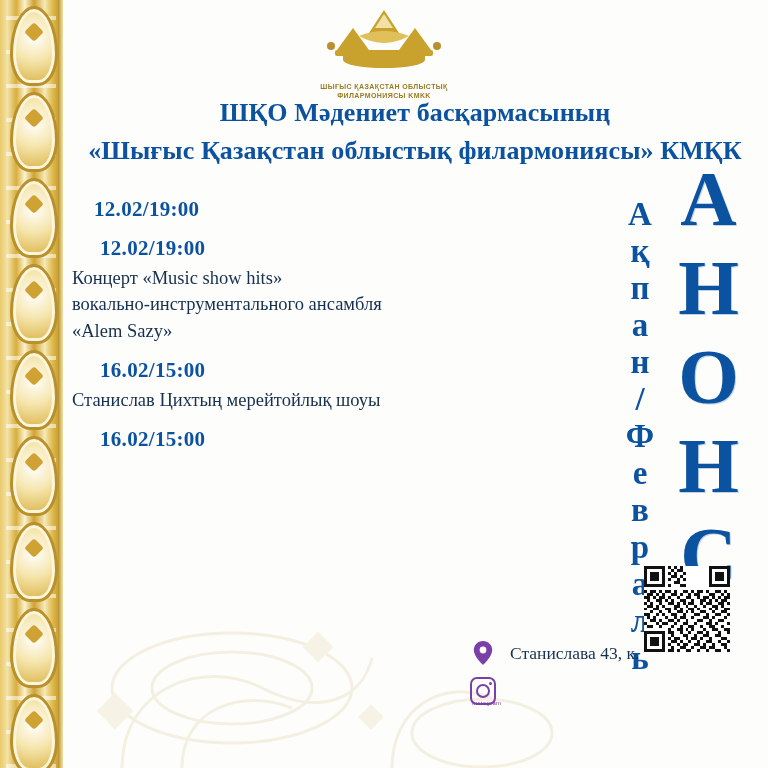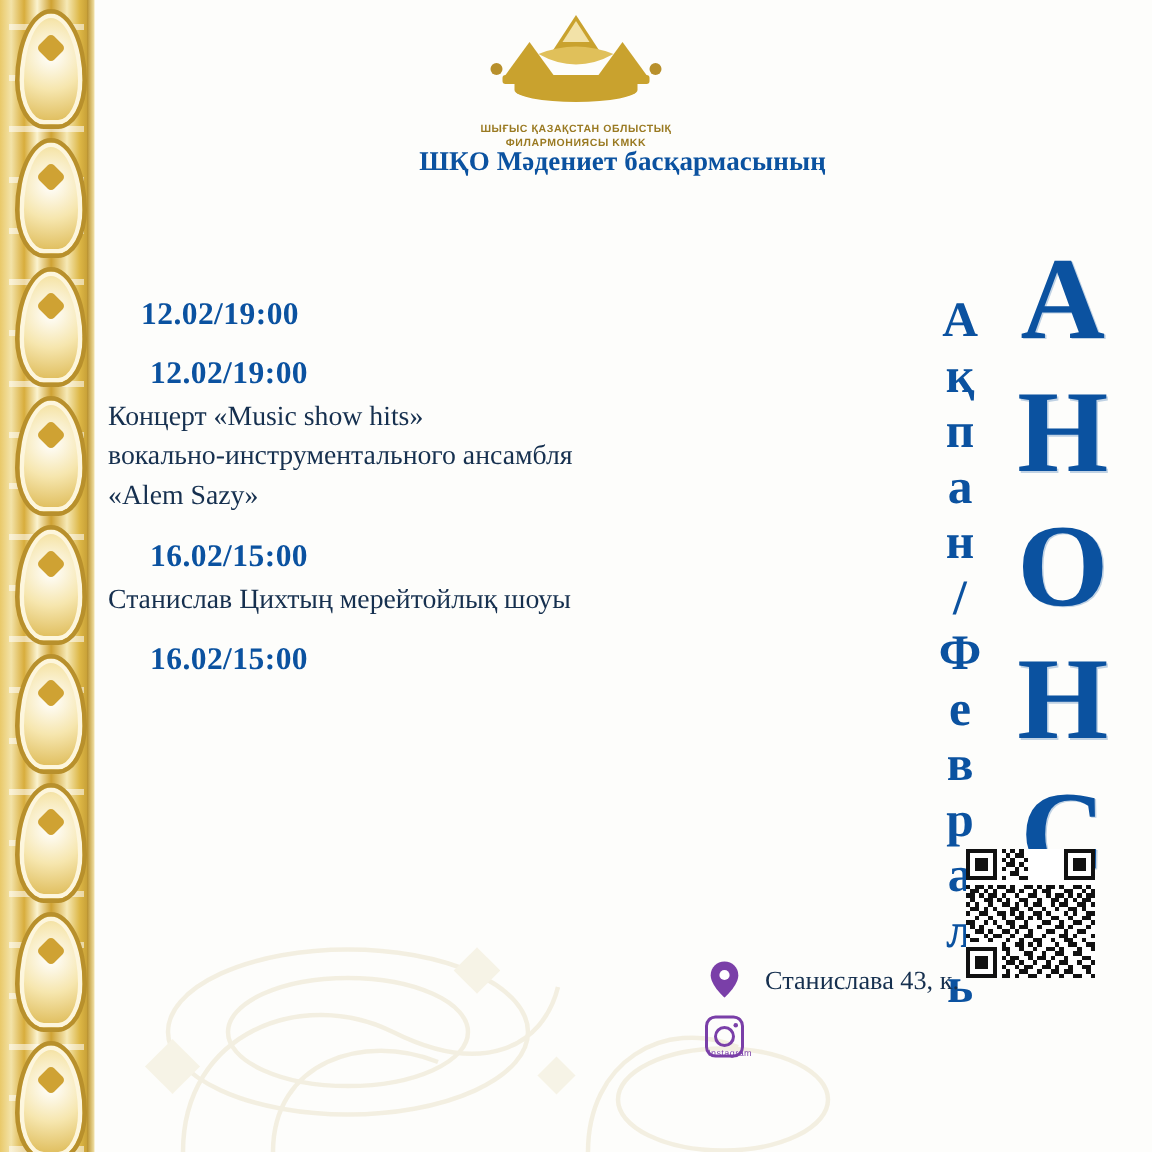--- a/index.html
+++ b/index.html
@@ -127,21 +127,21 @@
   
   .headline {
     position: absolute;
     top: 94px;
     left: 62px;
     width: 706px;
     text-align: center;
     color: #0b52a0;
     font-family: "Liberation Serif", serif;
     font-weight: bold;
-    font-size: 18px;
+    font-size: 26px;
     line-height: 1.45;
     letter-spacing: 0.1px;
   }
 
   
   .events {
     position: absolute;
     top: 186px;
     left: 72px;
     width: 470px;
@@ -326,20 +326,21 @@
       </g>
     </svg>
     <div class="logo-caption">
       <div>ШЫҒЫС ҚАЗАҚСТАН ОБЛЫСТЫҚ</div>
       <div>ФИЛАРМОНИЯСЫ  KMKK</div>
     </div>
   </div>
 
   <div class="headline">
     <div>ШҚО Мәдениет басқармасының</div>
+    <div>«Шығыс Қазақстан облыстық филармониясы» КМҚК</div>
   </div>
 
   <div class="anons">АНОНС</div>
   <div class="month">Ақпан/Февраль</div>
 
   <div class="events">
     <div class="event ev0">
       <div class="event-date">12.02/19:00</div>
     </div>
     <div class="event ev1">

